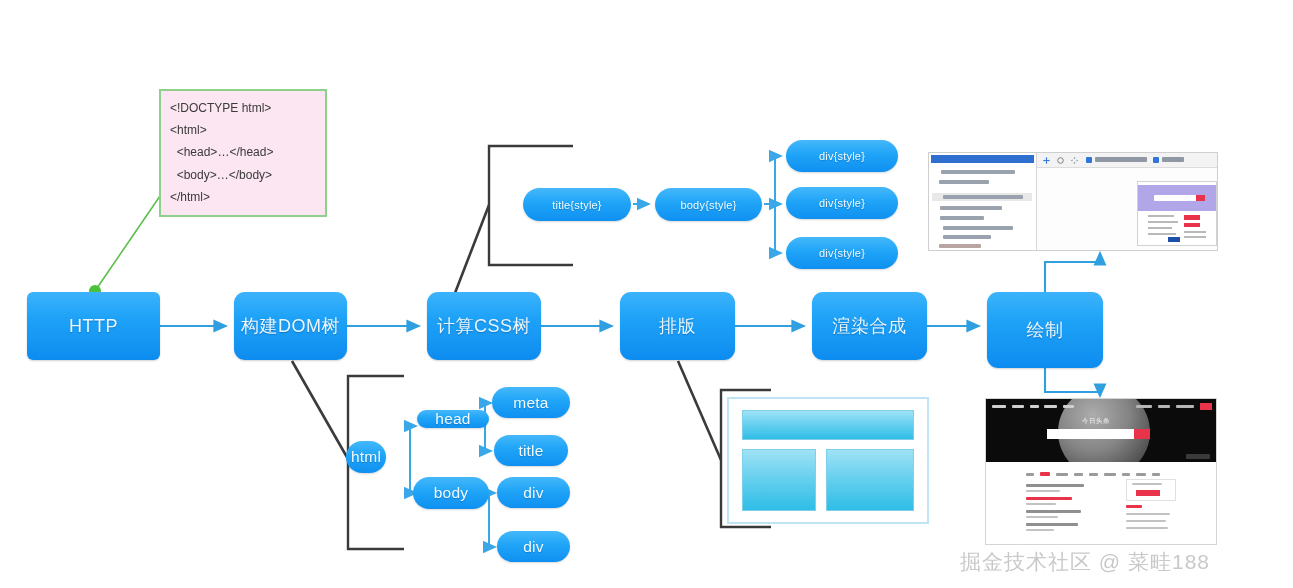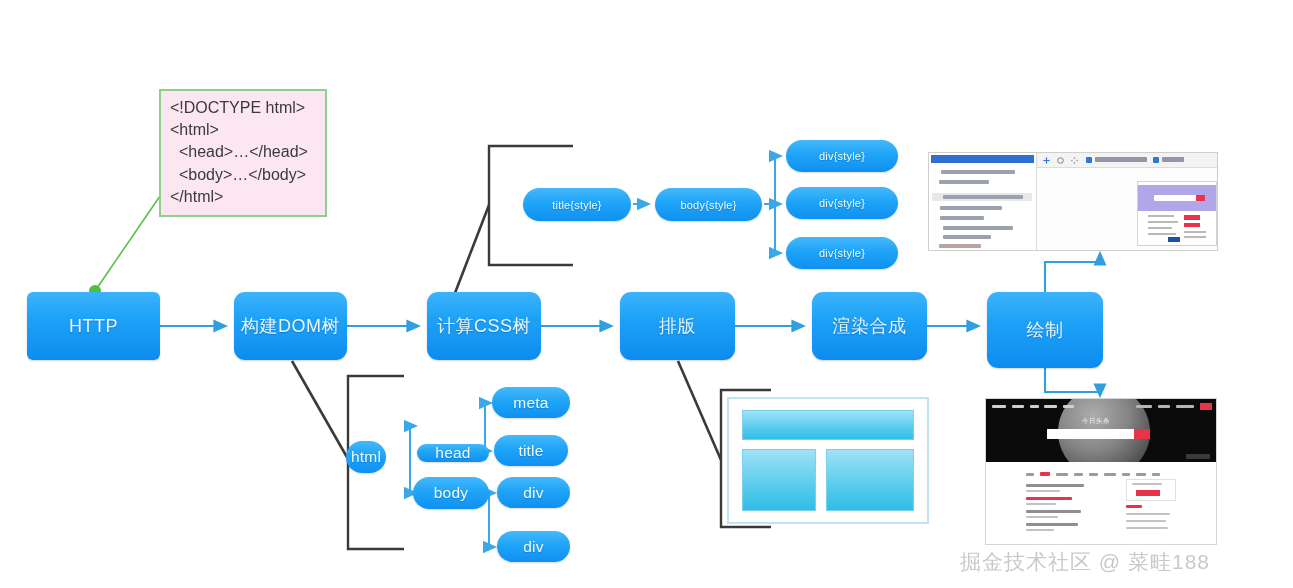--- a/index.html
+++ b/index.html
@@ -7,21 +7,21 @@
        font-family:"Liberation Sans","DejaVu Sans",sans-serif;}
   #stage{position:absolute;left:0;top:0;width:1293px;height:588px;}
   .abs{position:absolute;}
 
   
   #url-label{left:222px;top:59px;font-size:19px;color:#2b2b2b;letter-spacing:.2px;white-space:nowrap;}
 
   
   #code-box{left:159px;top:89px;width:168px;height:128px;background:#fbe6f1;
             border:2px solid #8ed08b;box-sizing:border-box;padding:6px 9px;}
-  #code-box .ln{font-size:16px;line-height:22.2px;color:#3a3a3a;white-space:pre;}
+  #code-box .ln{font-size:12px;line-height:22.2px;color:#3a3a3a;white-space:pre;}
 
   
   .stage-box{border-radius:11px;box-sizing:border-box;
              background:linear-gradient(180deg,#3cb3fb 0%,#1ea2f7 38%,#0d8cf0 100%);
              box-shadow:0 1px 2px rgba(0,0,0,.18);
              display:flex;align-items:center;justify-content:center;}
   .stage-box span{color:#eaf7ff;font-size:18px;letter-spacing:.5px;
                   text-shadow:0 1px 1px rgba(0,60,120,.35);}
   #box-http{left:27px;top:292px;width:133px;height:68px;border-radius:6px;}
   #box-dom{left:234px;top:292px;width:113px;height:68px;}
@@ -41,21 +41,21 @@
 
   
   #css-html{left:523px;top:188px;width:108px;height:33px;}
   #css-body{left:655px;top:188px;width:107px;height:33px;}
   #css-div1{left:786px;top:140px;width:112px;height:32px;}
   #css-div2{left:786px;top:187px;width:112px;height:32px;}
   #css-div3{left:786px;top:237px;width:112px;height:32px;}
 
   
   #dom-html{left:346px;top:441px;width:40px;height:32px;}
-  #dom-head{left:417px;top:410px;width:72px;height:18px;margin-top:34px;}
+  #dom-head{left:417px;top:410px;width:72px;height:18px;}
   #dom-body{left:413px;top:477px;width:76px;height:32px;}
   #dom-meta{left:492px;top:387px;width:78px;height:31px;}
   #dom-title{left:494px;top:435px;width:74px;height:31px;}
   #dom-div1{left:497px;top:477px;width:73px;height:31px;}
   #dom-div2{left:497px;top:531px;width:73px;height:31px;}
 
   
   #wire{left:727px;top:397px;width:198px;height:123px;border:2px solid #bfe5f5;background:#fff;}
   .wire-blk{position:absolute;border:1px solid #7fcfe8;
             background:linear-gradient(180deg,#9fe2f6 0%,#5ecdee 55%,#2fbde6 100%);}

